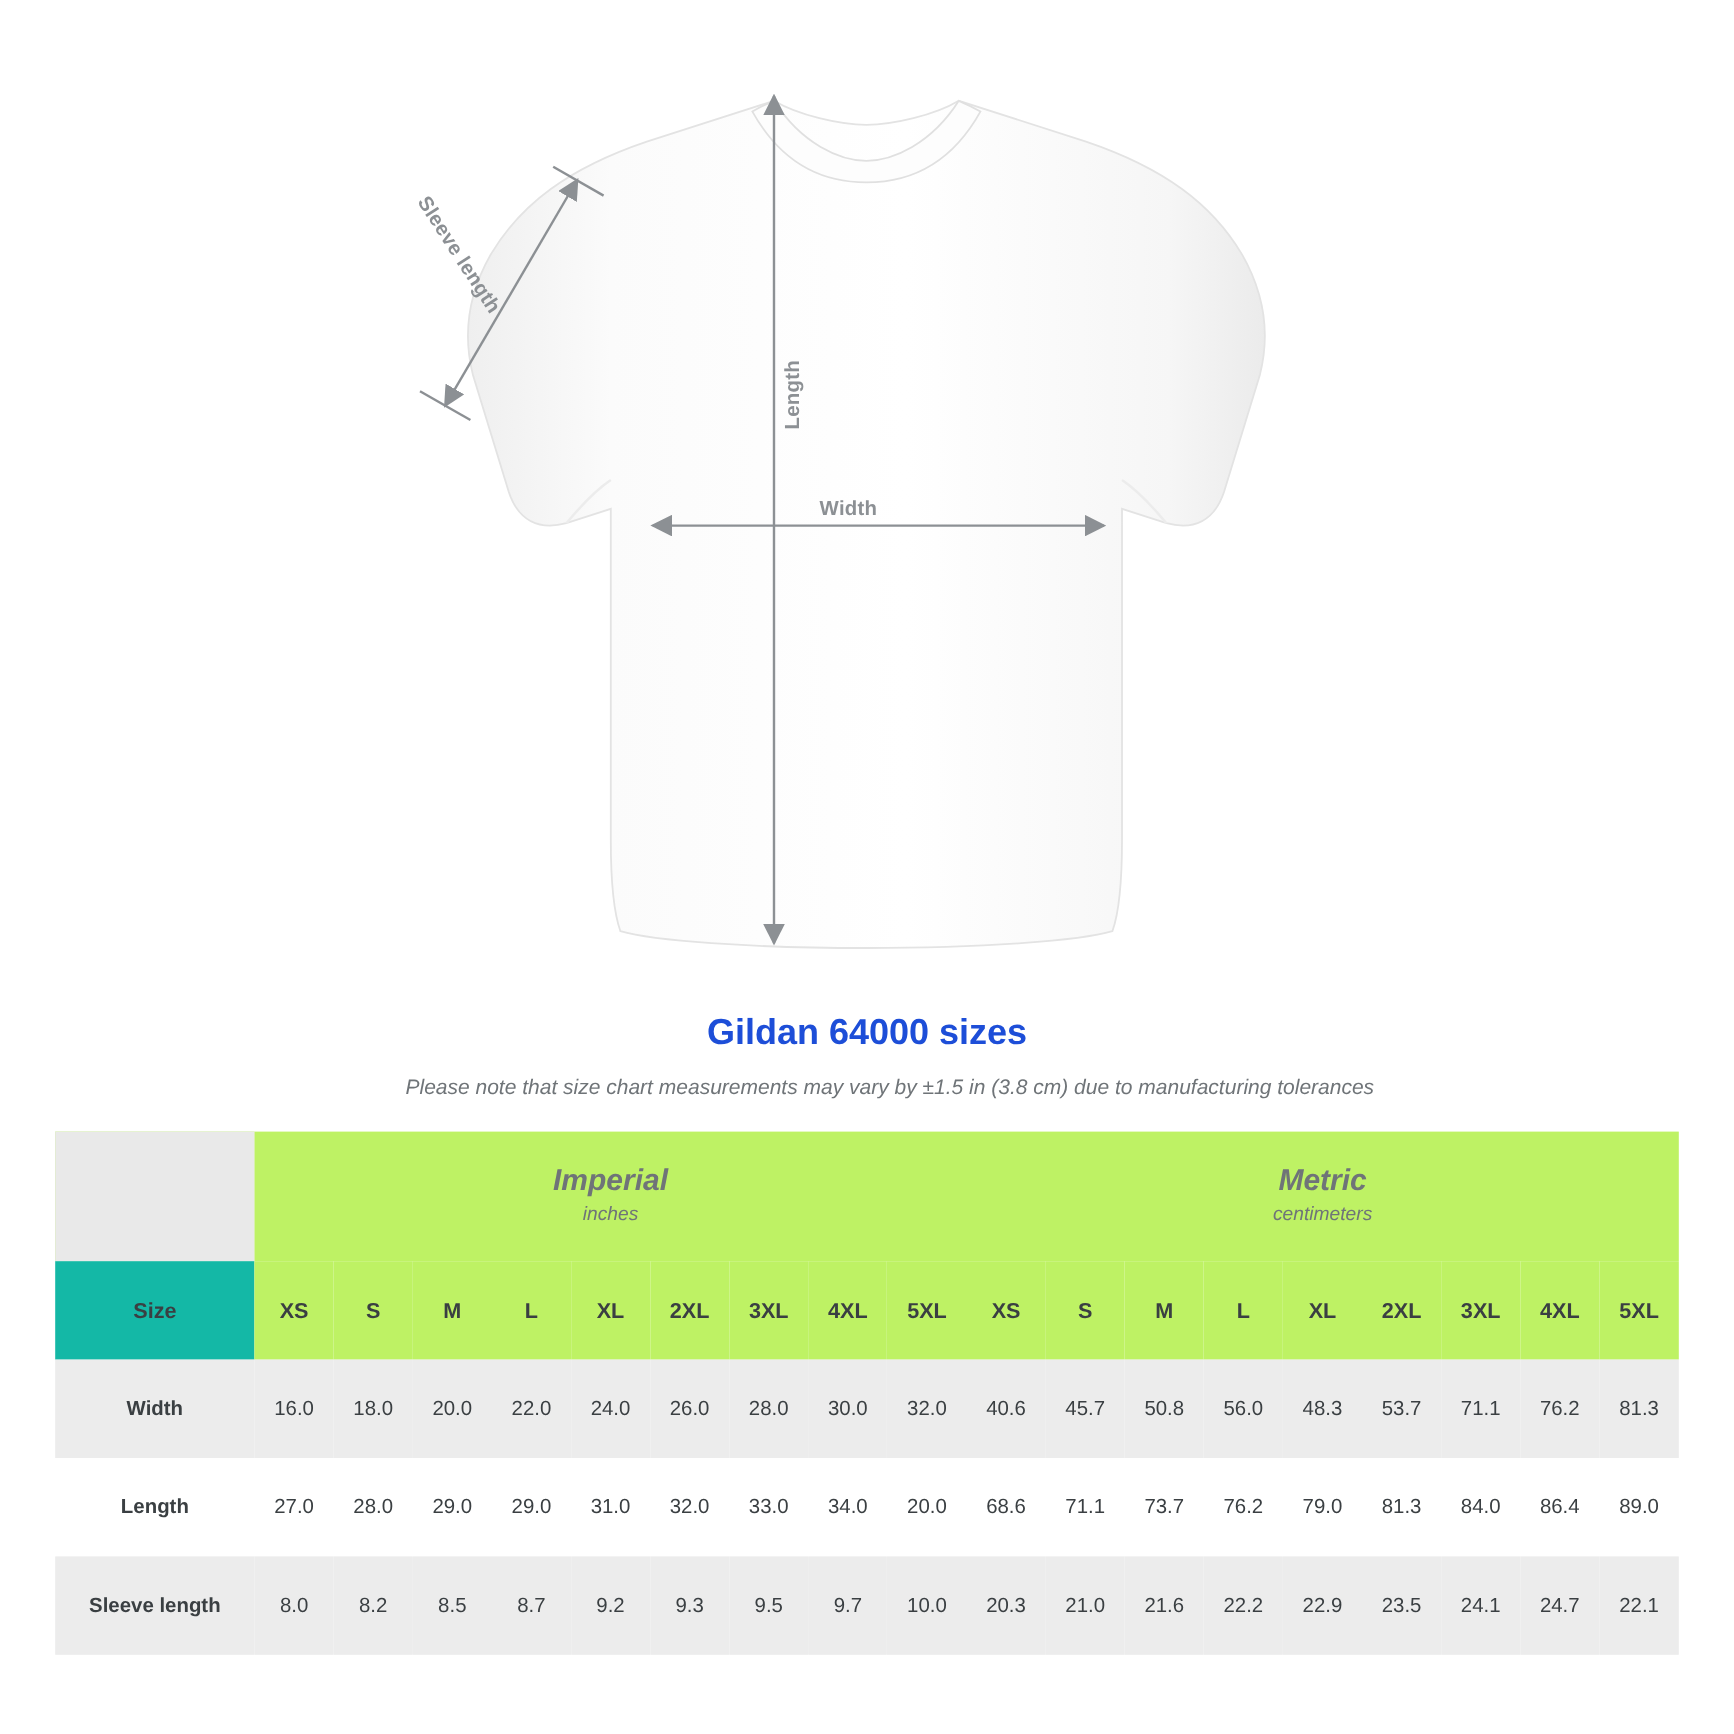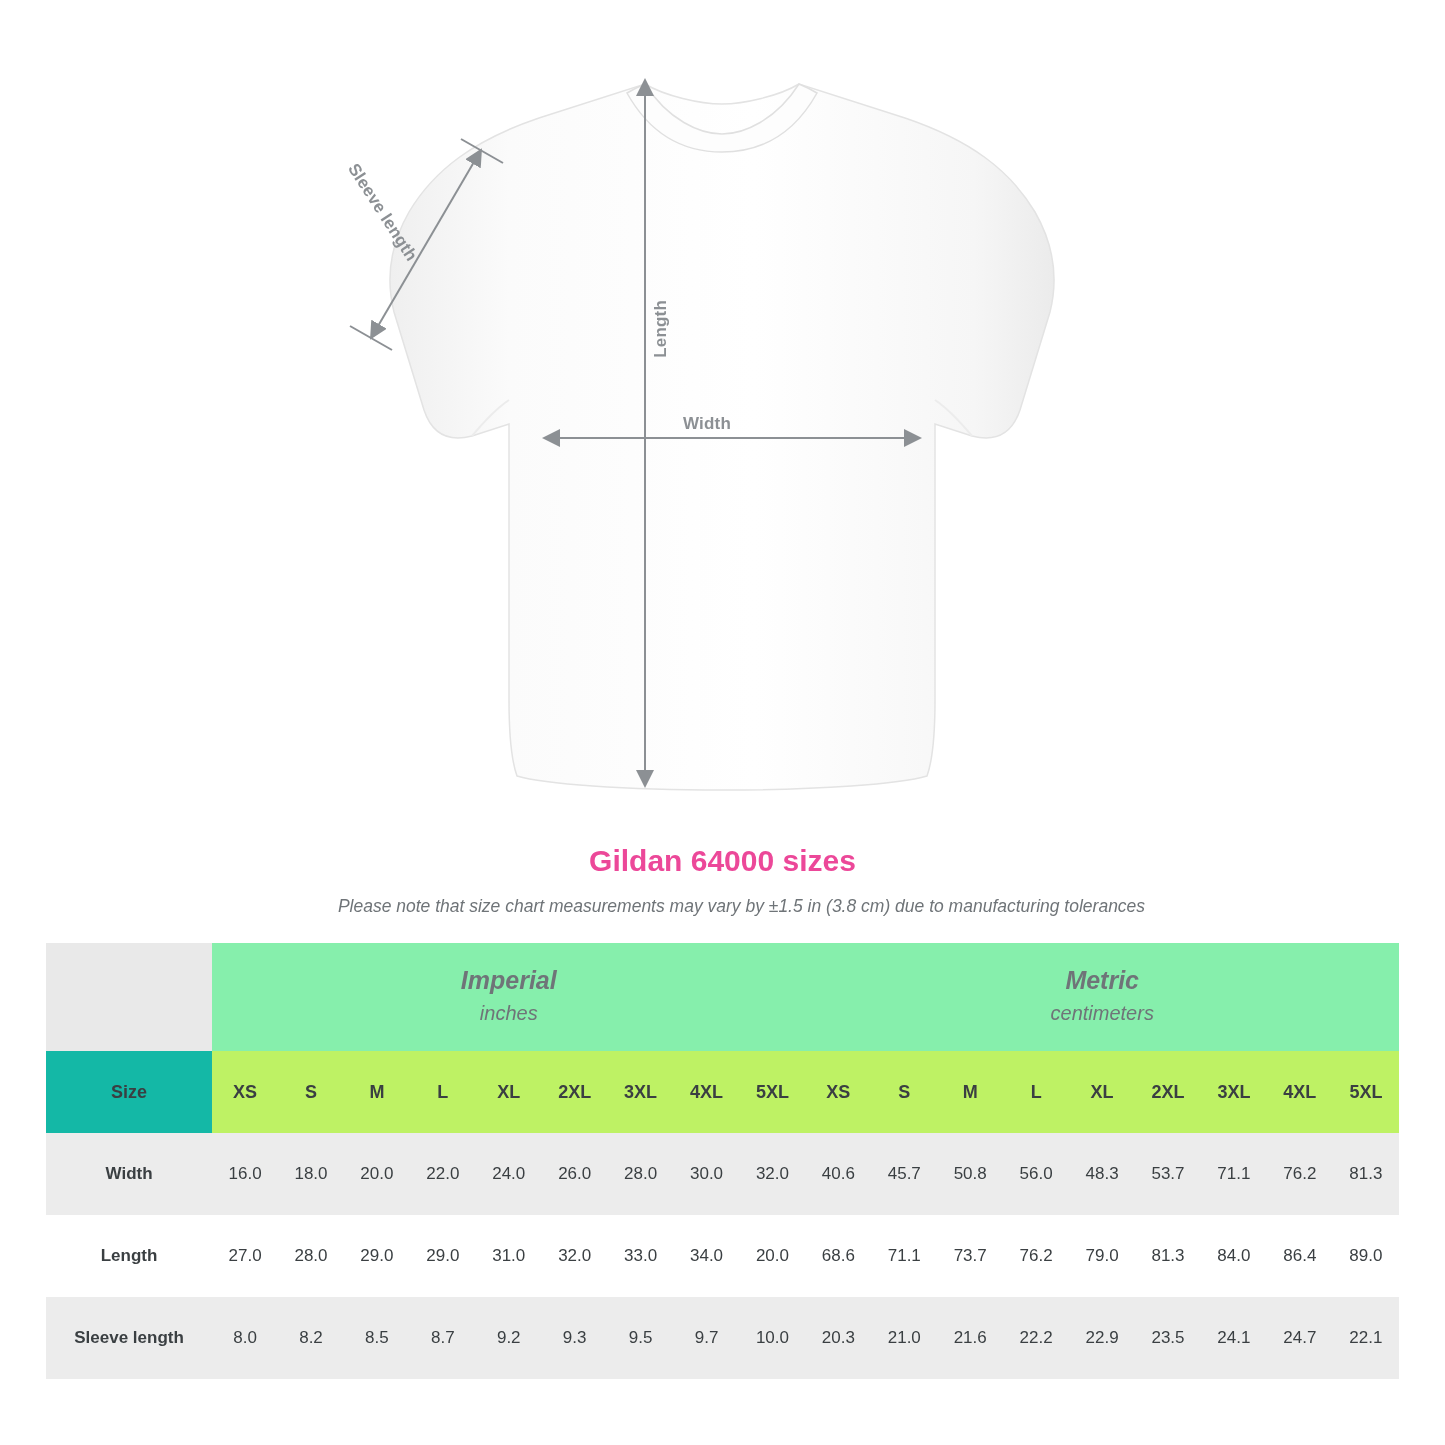--- a/index.html
+++ b/index.html
@@ -60,21 +60,21 @@
   }
 
   
   .title-block {
     text-align: center;
     margin-top: 14px;
   }
   .chart-title {
     font-size: 30px;
     font-weight: bold;
-    color: #ec4899;
+    color: #1d4ed8;
     margin: 0 0 18px 0;
   }
   .chart-note {
     font-size: 17.5px;
     font-style: italic;
     color: #6f7478;
     margin: 0;
     padding-left: 38px;
   }
 
@@ -90,31 +90,31 @@
   table.size-table td,
   table.size-table th {
     border: none;
     text-align: center;
     font-size: 17px;
     color: #3a3f42;
   }
 
   .unit-head {
     height: 108px;
-    background: #86efac;
+    background: #bef264;
   }
   .unit-head .unit-name {
     font-size: 25px;
     font-weight: bold;
     font-style: italic;
     color: #6f7478;
     line-height: 1.25;
   }
   .unit-head .unit-sub {
-    font-size: 20px;
+    font-size: 16px;
     font-style: italic;
     color: #6f7478;
     line-height: 1.6;
   }
   .corner-cell {
     background: #e9e9e9;
   }
 
   tr.row-size td {
     height: 80px;

